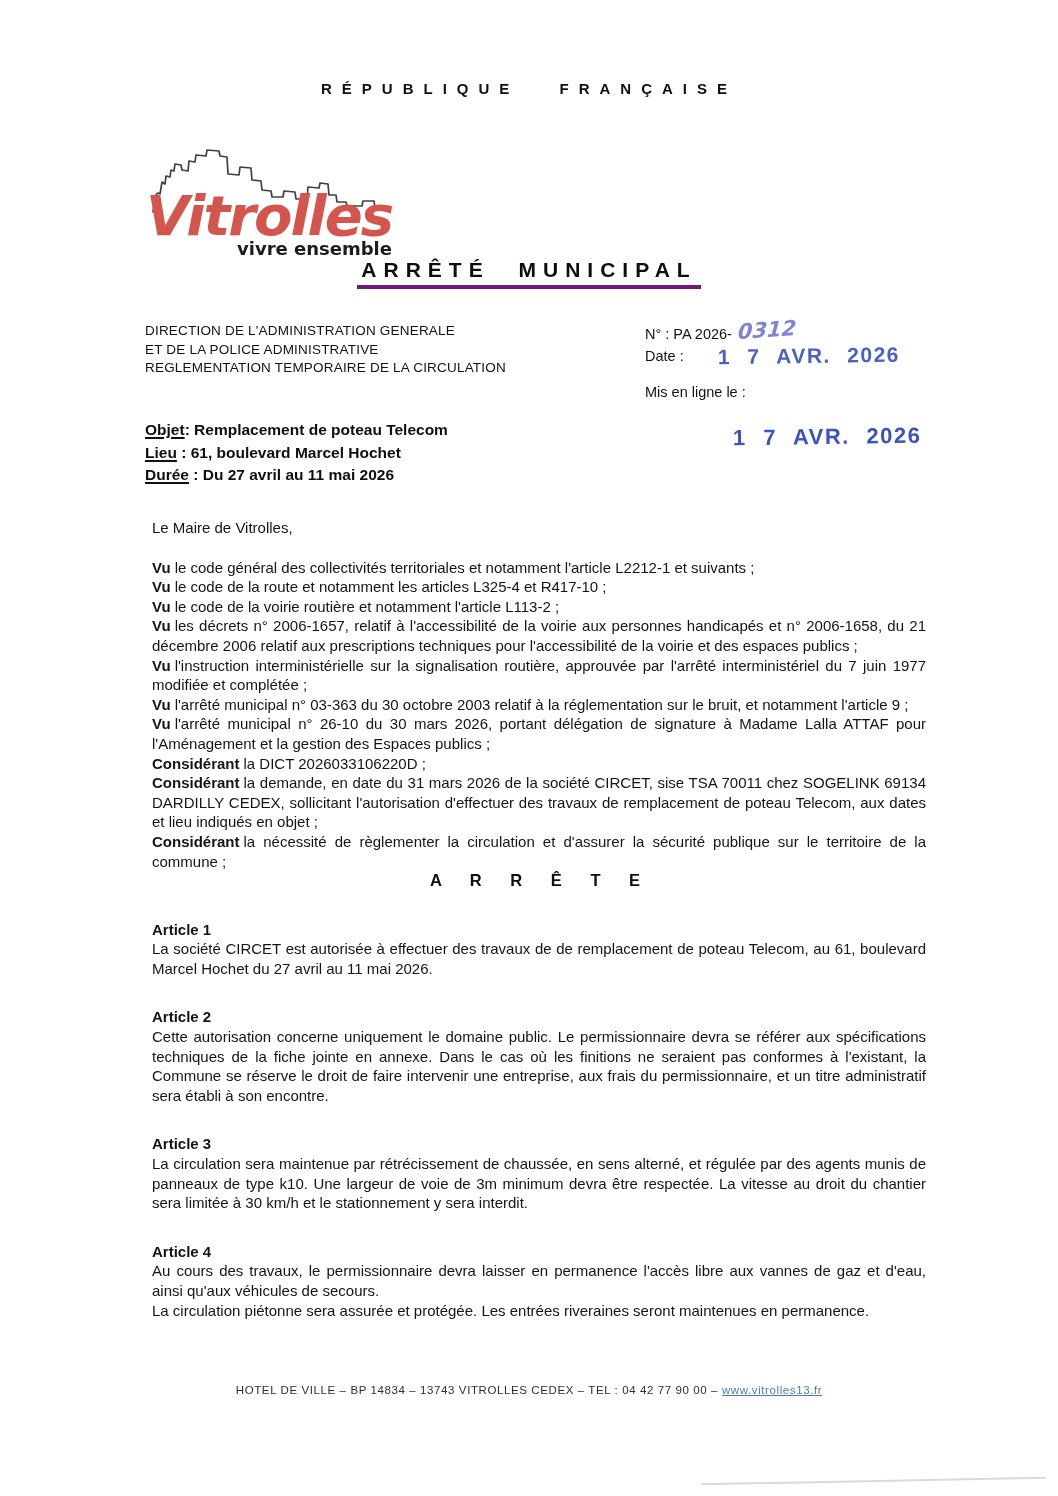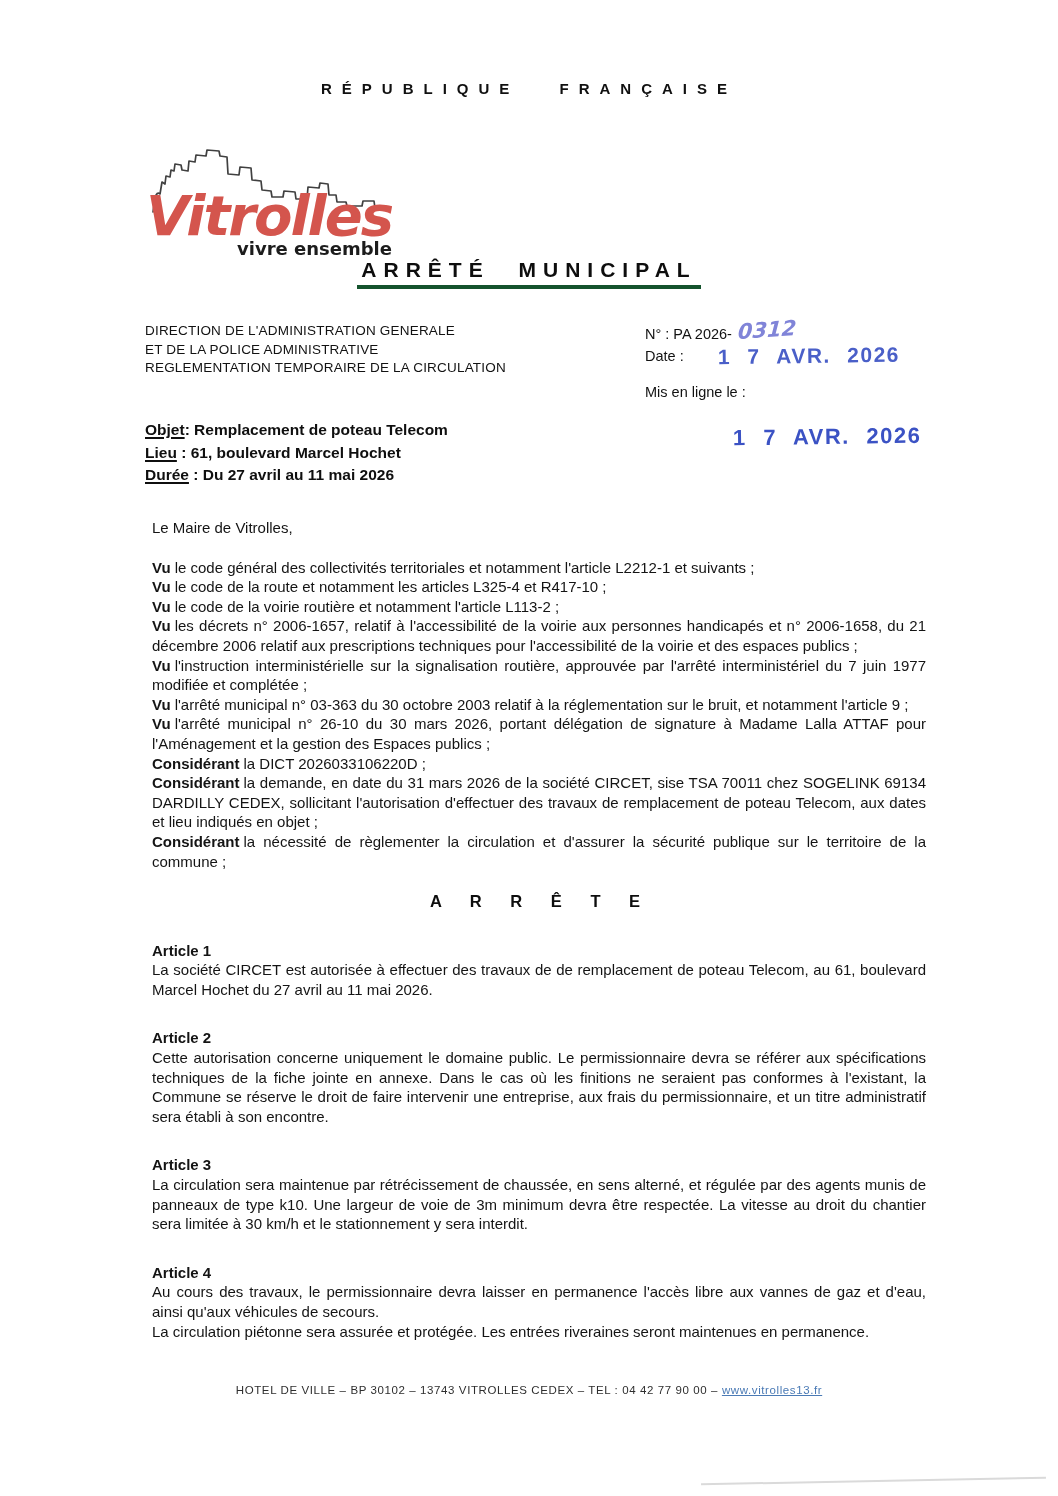--- a/index.html
+++ b/index.html
@@ -48,21 +48,21 @@
     font-family:"DejaVu Sans",sans-serif;
     color:#1c1c1c;
   }
   .doc-title-wrap{
     position:absolute;top:258px;left:0;width:100%;text-align:center;
   }
   .doc-title{
     display:inline-block;
     font-size:21px;font-weight:bold;
     letter-spacing:7px;word-spacing:16px;
-    border-bottom:4px solid #14532d;
+    border-bottom:4px solid #701a75;
     padding:0 4px 3px 4px;
     color:#0d0d0d;
   }
   
   .info-row{
     position:absolute;top:322px;left:145px;width:772px;
     display:flex;justify-content:space-between;align-items:flex-start;
   }
   .direction{
     font-size:13.5px;line-height:18.5px;letter-spacing:.2px;
@@ -102,21 +102,20 @@
     position:absolute;top:518px;left:152px;width:774px;
     font-size:15px;line-height:19.6px;color:#141414;
   }
   .salutation{margin-bottom:20px;}
   .recital{text-align:justify;}
   .recital b{margin-right:4px;}
   .arrete-heading{
     text-align:center;
     font-size:16.5px;font-weight:bold;
     letter-spacing:8px;word-spacing:8px;
-    margin-top:21px;
     color:#0d0d0d;
   }
   .articles{margin-top:8px;}
   .article{margin-top:29px;}
   .article-heading{font-weight:bold;font-size:15px;}
   .article-paragraph{text-align:justify;}
   
   .footer{
     position:absolute;top:1384px;left:0;width:100%;
     text-align:center;
@@ -230,17 +229,17 @@
           <div class="article-heading">Article 4</div>
           <div>
             <p class="article-paragraph">Au cours des travaux, le permissionnaire devra laisser en permanence l'accès libre aux vannes de gaz et d'eau, ainsi qu'aux véhicules de secours.</p>
             <p class="article-paragraph">La circulation piétonne sera assurée et protégée. Les entrées riveraines seront maintenues en permanence.</p>
           </div>
         </section>
       </div>
   </div>
 
   <div class="footer">
-    <span>HOTEL DE VILLE  – BP 30102 – 13743 VITROLLES CEDEX  – TEL : 04 42 77 90 00 – </span><a href="#">www.vitrolles13.fr</a>
+    <span>HOTEL DE VILLE  – BP 14834 – 13743 VITROLLES CEDEX  – TEL : 04 42 77 90 00 – </span><a href="#">www.vitrolles13.fr</a>
   </div>
 
   <div class="scan-artifact"></div>
 </div>
 
 </body></html>

